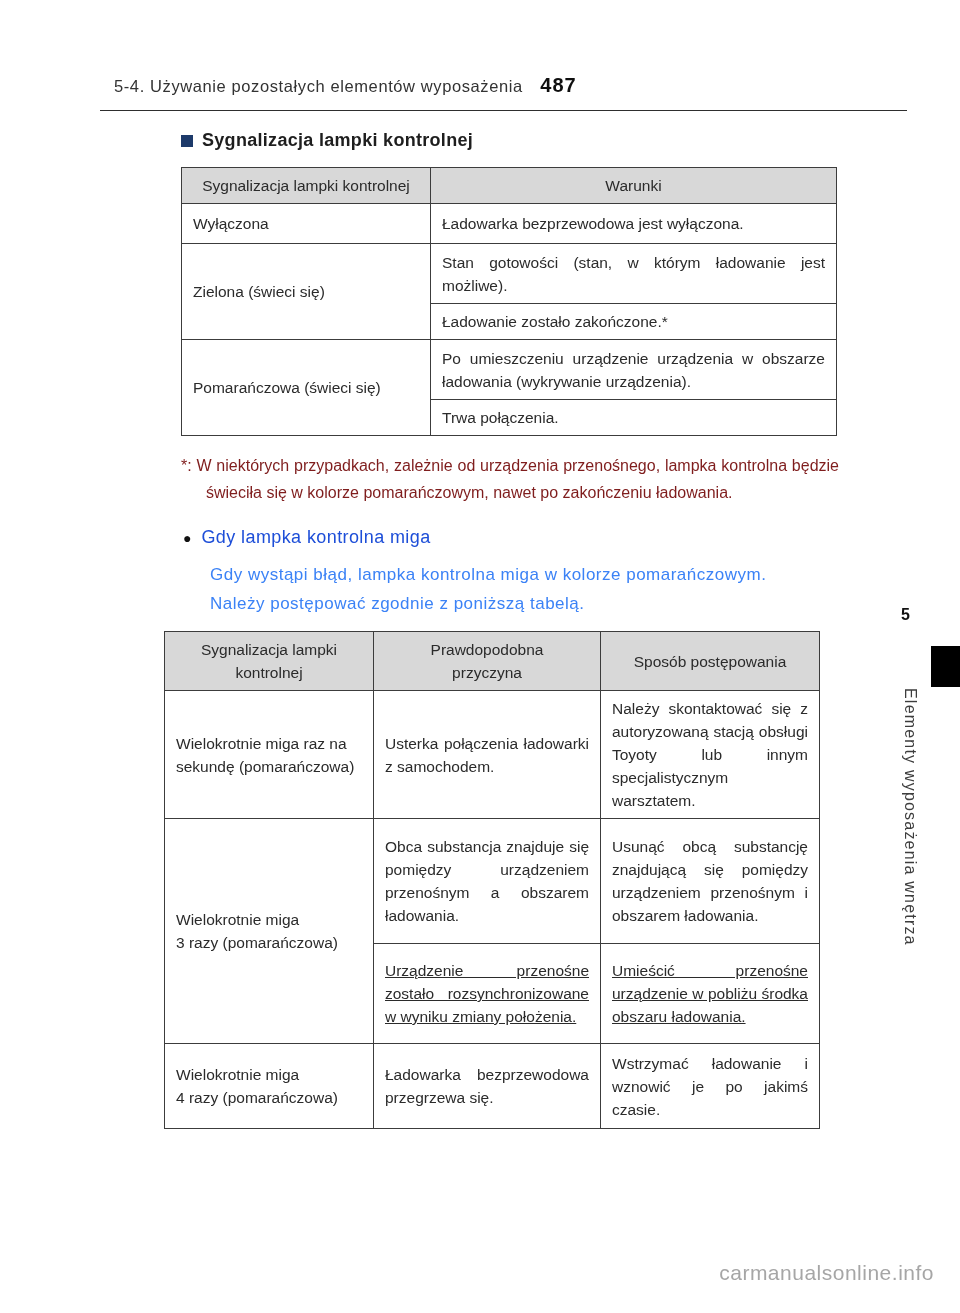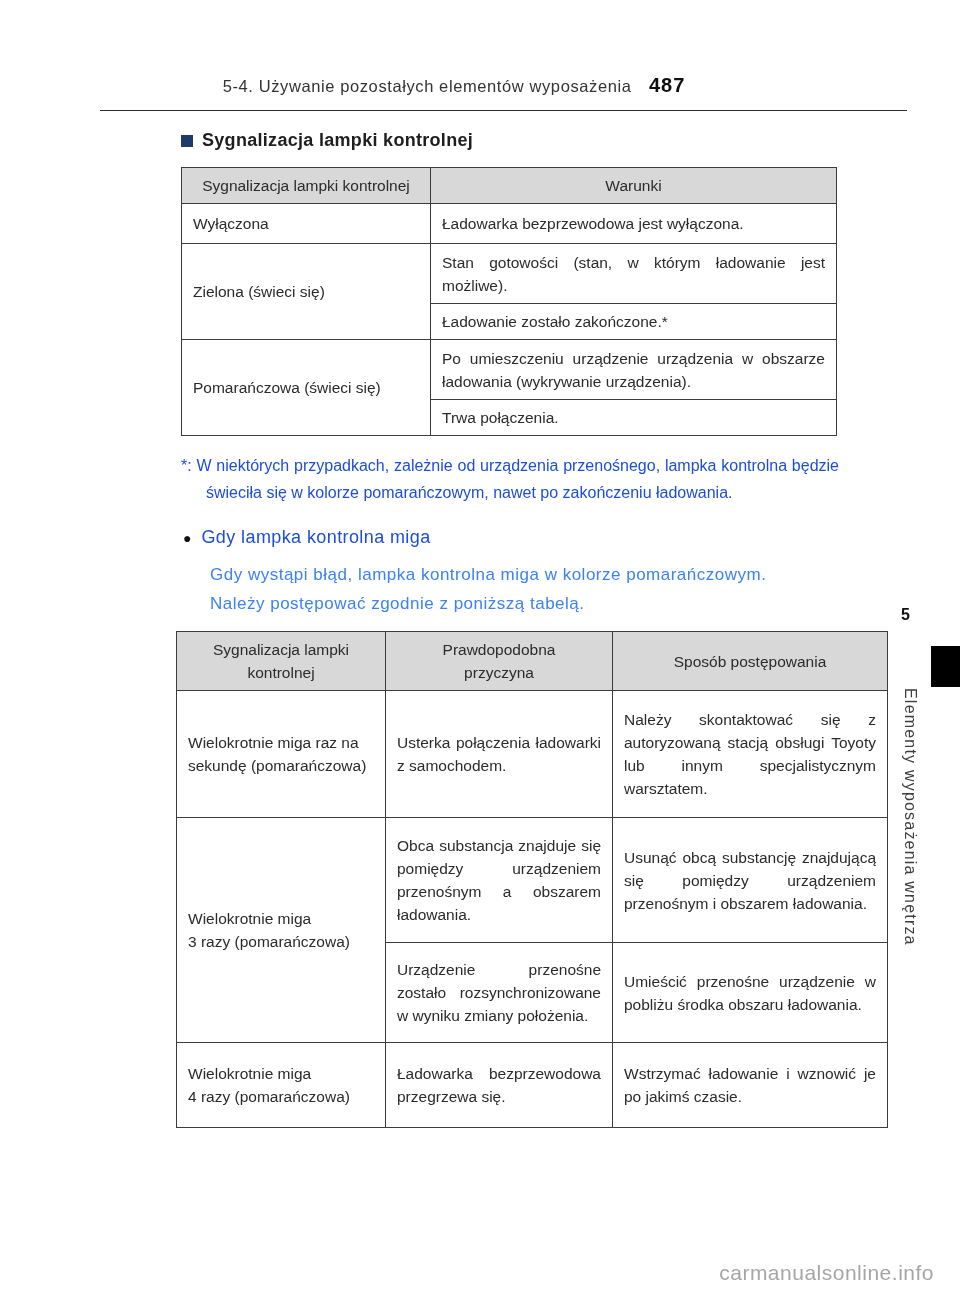--- a/index.html
+++ b/index.html
@@ -8,22 +8,22 @@
     position:relative;
     width:960px; height:1313px;
     background:#ffffff;
     font-family:"Liberation Sans", sans-serif;
     color:#2b2b2b;
     overflow:hidden;
   }
 
   
   .hdr {
-    position:absolute; top:74px; left:100px; width:708px;
-    text-align:center; white-space:nowrap;
+    position:absolute; top:74px; left:114px; width:708px;
+    text-align:left; white-space:nowrap;
   }
   .crumb { font-size:16.5px; letter-spacing:0.6px; color:#333; }
   .pageno { font-size:20px; font-weight:bold; color:#0f0f0f; margin-left:13px; letter-spacing:1px; }
   .rule { position:absolute; top:110px; left:100px; width:807px; height:1px; background:#2e2e2e; }
 
   
   .sec-title { position:absolute; top:130px; left:181px; display:flex; align-items:center; gap:9px; }
   .sec-title .sq { width:12px; height:12px; background:#1d3a6a; flex:0 0 auto; }
   .sec-title .t { font-size:18px; font-weight:bold; color:#1e1e1e; letter-spacing:0.3px; }
 
@@ -38,38 +38,38 @@
     overflow:hidden;
   }
   .tbl th { background:#d8d8d8; font-weight:normal; text-align:center; }
   .tbl td.lbl, .tbl td.sig { text-align:left; }
   .tbl td.just { text-align:justify; }
   .pre { white-space:pre-line; }
 
   .t1 { position:absolute; top:167px; left:181px; width:656px; }
   .t1 col.c1 { width:249px; }
 
-  .t2 { position:absolute; top:631px; left:176px; width:712px; }
+  .t2 { position:absolute; top:631px; left:164px; width:656px; }
   .t2 col.c1 { width:209px; }
   .t2 col.c2 { width:227px; }
 
   tr.h32  { height:32px; }
   tr.h36  { height:36px; }
   tr.h48  { height:40px; }
   tr.h56  { height:56px; }
   tr.h60  { height:60px; }
   tr.h85  { height:85px; }
-  tr.h100 { height:100px; }
+  tr.h100 { height:100px;text-decoration:underline; }
   tr.h125 { height:125px; }
   tr.h127 { height:127px; }
 
   
   .footnote {
     position:absolute; top:452px; left:181px; width:658px;
-    font-size:16px; line-height:27px; color:#1d4ed8;
+    font-size:16px; line-height:27px; color:#7f1d1d;
     text-align:justify;
     padding-left:25px; text-indent:-25px;
   }
 
   
   .bullet-head { position:absolute; top:527px; left:183px; display:flex; align-items:center; gap:10px; }
   .bullet-head .dot { font-size:14px; color:#111; line-height:1; }
   .bullet-head .t { font-size:18px; color:#1d4ed8; letter-spacing:0.4px; }
 
   .blink-body {

